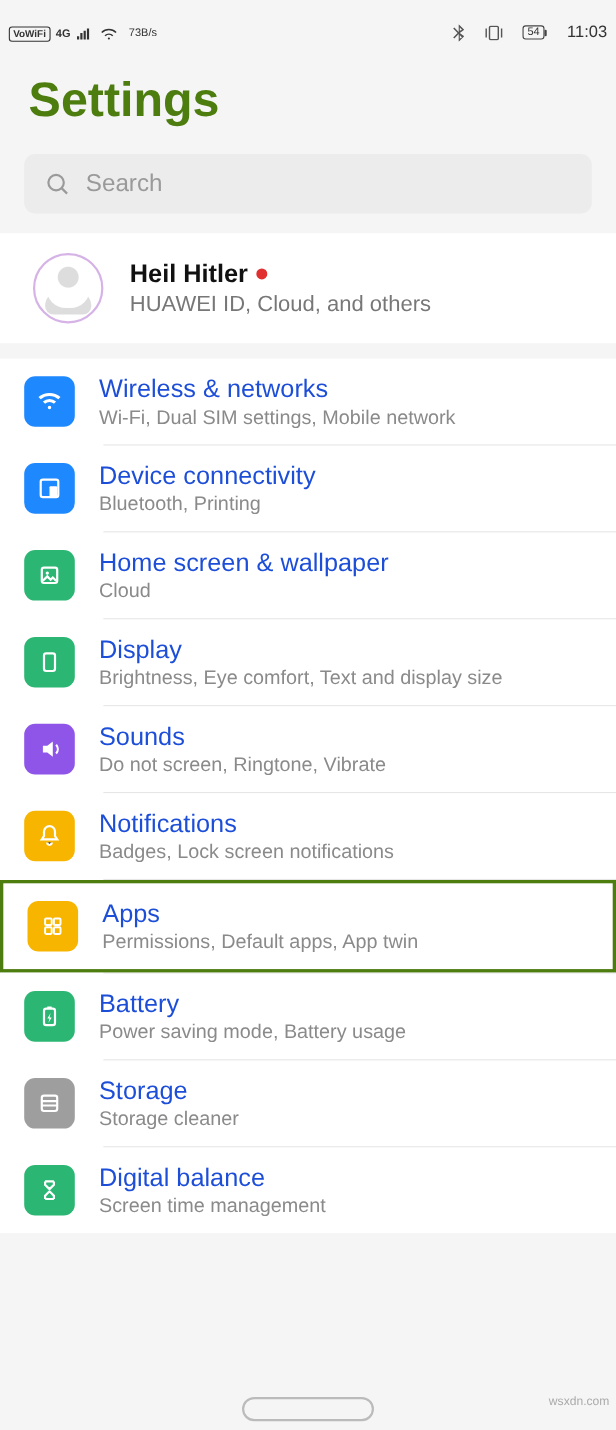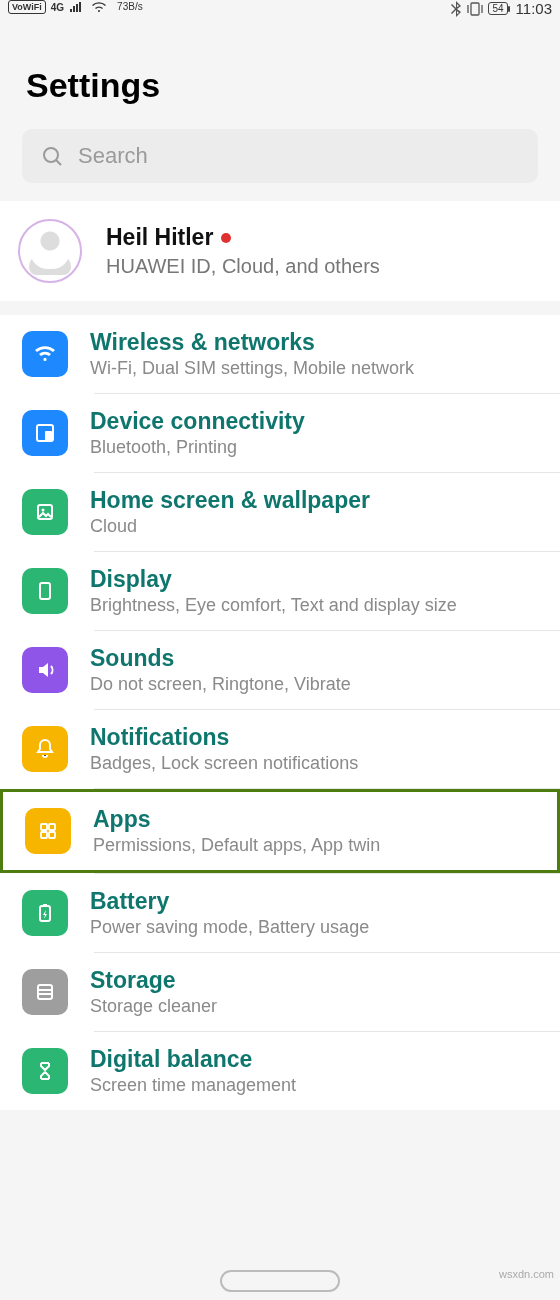--- a/index.html
+++ b/index.html
@@ -1,47 +1,47 @@
 <!DOCTYPE html>
 <html><head>
 <meta charset="utf-8">
 <style>
   * { margin: 0; padding: 0; box-sizing: border-box; font-family: -apple-system, Helvetica, Arial, sans-serif; }
   body { width: 560px; height: 1300px; background: #f5f5f5; overflow: hidden; position: relative; }
 
   
-  .status-bar { display: flex; align-items: flex-start; height: 38px; padding: 0 8px; font-size: 13px; color: #333; }
+  .status-bar { display: flex; align-items: flex-end; height: 38px; padding: 0 8px; font-size: 13px; color: #333; }
   .status-left { display: flex; align-items: center; gap: 5px; }
   .vowifi { border: 1.5px solid #333; border-radius: 3px; font-size: 9px; font-weight: bold; padding: 1px 3px; }
   .net-speed { display: flex; flex-direction: row; line-height: 1; font-size: 10px; margin-left: 4px; }
-  .status-right { margin-left: auto; display: flex; align-items: center; gap: 4px; }
+  .status-right { margin-left: auto; display: flex; align-items: center; gap: 17px; }
   .batt { border: 1.3px solid #444; border-radius: 3px; font-size: 10px; padding: 0 3px; position: relative; }
   .batt::after { content:""; position:absolute; right:-3px; top:3px; width:2px; height:6px; background:#444; border-radius:1px;}
   .time { font-size: 15px; margin-left: 4px; }
 
   .header { padding: 28px 26px 24px; }
-  .header h1 { font-size: 34px; font-weight: 700; color: #000000; }
+  .header h1 { font-size: 44px; font-weight: 700; color: #4d7c0f; }
 
   .search-box { margin: 0 22px 18px; background: #ececec; border-radius: 10px; height: 54px; display: flex; align-items: center; padding: 0 18px; color: #9a9a9a; gap: 14px; text-align: center; }
   .search-box span.ph { font-size: 22px; }
 
-  .profile { background: #fff; display: flex; align-items: center; padding: 18px 18px; gap: 24px; margin-bottom: 14px; }
+  .profile { background: #fff; display: flex; align-items: center; padding: 18px 30px; gap: 24px; margin-bottom: 14px; }
   .avatar { width: 64px; height: 64px; border-radius: 50%; border: 2px solid #d6b3e6; position: relative; }
   .avatar::after { content:""; position:absolute; left:50%; top:50%; width:40px; height:40px; transform:translate(-50%,-55%); border-radius:50% 50% 45% 45%; background: radial-gradient(circle at 50% 30%, #ddd 0 9px, transparent 10px), #fff; }
   .avatar .body { position:absolute; bottom:6px; left:50%; transform:translateX(-50%); width:42px; height:22px; background:#ddd; border-radius: 22px 22px 12px 12px; }
   .avatar .head { position:absolute; top:12px; left:50%; transform:translateX(-50%); width:22px; height:22px; background:#ddd; border-radius:50%; }
   .profile-text .name { font-size: 23px; font-weight: 700; color: #111; display:flex; align-items:center; gap:8px;}
   .red-dot { width:10px; height:10px; background:#e03030; border-radius:50%; display:inline-block; }
   .profile-text .sub { font-size: 20px; color: #777; margin-top: 4px; }
 
   .list { background: #fff; }
   .row { display:flex; align-items:center; padding: 14px 16px 14px 22px; gap: 22px; position: relative; }
   .row .icon-wrap { width:46px; height:46px; border-radius:10px; display:flex; align-items:center; justify-content:center; flex-shrink:0; }
   .row .txt { flex:1; }
-  .row .title { font-size: 23px; font-weight: 700; color:#0f766e; }
+  .row .title { font-size: 23px; font-weight: 400; color:#1d4ed8; }
   .row .sub { font-size: 18px; color:#8a8a8a; margin-top:2px; }
   .divider { height:1px; background:#e6e6e6; margin-left:94px; }
 
   .highlight { border:3px solid #4d7c0f; }
 
   
   .ic-blue1 { background:#1e88ff; }
   .ic-blue2 { background:#1e88ff; }
   .ic-green { background:#2cb673; }
   .ic-purple { background:#8e55e8; }

